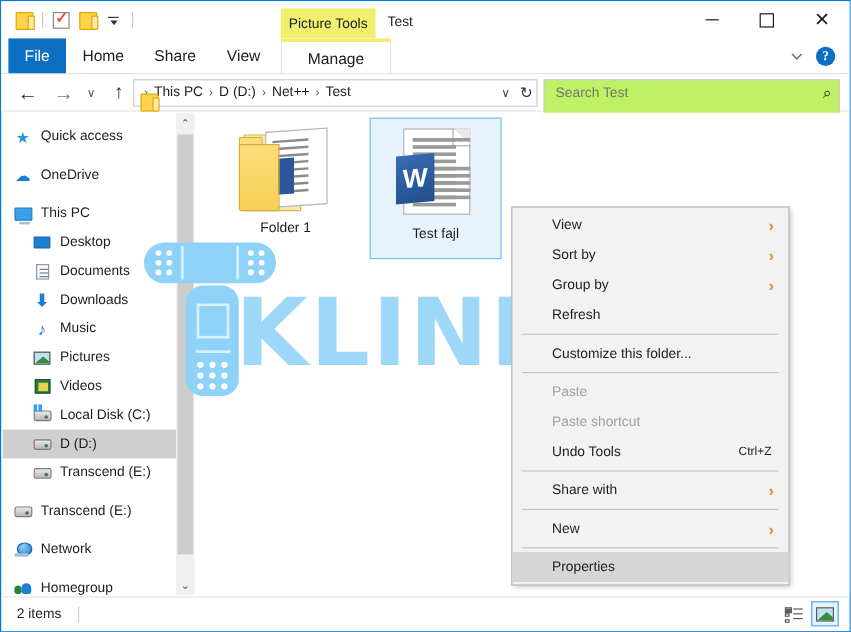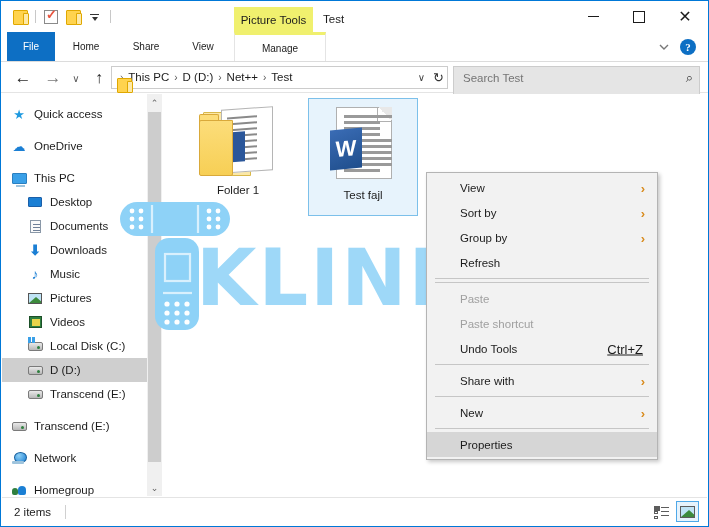--- a/index.html
+++ b/index.html
@@ -102,21 +102,21 @@
 
   
   #ribbon {
     position: absolute; left: 0; top: 31px; width: 707px; height: 30px;
     background: #ffffff;
     border-bottom: 1px solid #dcdcdc;
   }
   .tab {
     position: absolute; top: 0; height: 29px;
     display: flex; align-items: center; justify-content: center;
-    font-size: 10px; color: #1c1c1c;
+    font-size: 13px; color: #1c1c1c;
   }
   #tab-file {
     left: 6px; width: 48px; background: #0d6fc4; color: #ffffff;
     height: 29px;
   }
   #tab-home  { left: 58px;  width: 54px; }
   #tab-share { left: 118px; width: 54px; }
   #tab-view  { left: 177px; width: 50px; }
   #tab-manage{
     left: 233px; width: 92px;
@@ -174,21 +174,21 @@
     position: absolute; right: 22px; top: 5px;
     font-size: 10px; color: #444;
   }
   #crumb-refresh {
     position: absolute; right: 3px; top: 3px;
     font-size: 13px; color: #333;
   }
   #searchbox {
     position: absolute; left: 452px; top: 4px;
     width: 247px; height: 39px;
-    border: 1px solid #cccccc; background: #e5e5e5;
+    border: 1px solid #cccccc; background: #bef264;
   }
   #search-input {
     position: absolute; left: 7px; top: 0; height: 21px;
     width: 210px; border: 0; outline: none;
     font-size: 11.5px; color: #707070;
     font-family: "Liberation Sans", sans-serif;
     background: transparent;
   }
   #search-icon {
     position: absolute; right: 6px; top: 3px;
@@ -455,21 +455,21 @@
   .ctx-item.disabled { color: #a0a0a0; }
   .ctx-item.hl { background: #d6d6d6; }
   .ctx-sub {
     position: absolute; right: 12px; top: 50%;
     transform: translateY(-50%);
     color: #d98c1f; font-size: 13px; font-weight: bold;
   }
   .ctx-accel {
     position: absolute; right: 14px; top: 50%;
     transform: translateY(-50%);
-    font-size: 13px; color: #1c1c1c; text-decoration: underline;
+    font-size: 10px; color: #1c1c1c;
   }
   .ctx-sep {
     height: 1px; background: #c6c6c6;
     margin: 3px 8px 3px 8px;
   }
 
   
   #statusbar {
     position: absolute; left: 1px; bottom: 1px;
     width: 705px; height: 28px;
@@ -792,20 +792,23 @@
     <div class="ctx-item">
       <span>Group by</span>
       <span class="ctx-sub">›</span>
     </div>
     <div class="ctx-item">
       <span>Refresh</span>
     </div>
 
     <div class="ctx-sep"></div>
 
+    <div class="ctx-item">
+      <span>Customize this folder...</span>
+    </div>
 
     <div class="ctx-sep"></div>
 
     <div class="ctx-item disabled">
       <span>Paste</span>
     </div>
     <div class="ctx-item disabled">
       <span>Paste shortcut</span>
     </div>
     <div class="ctx-item">

